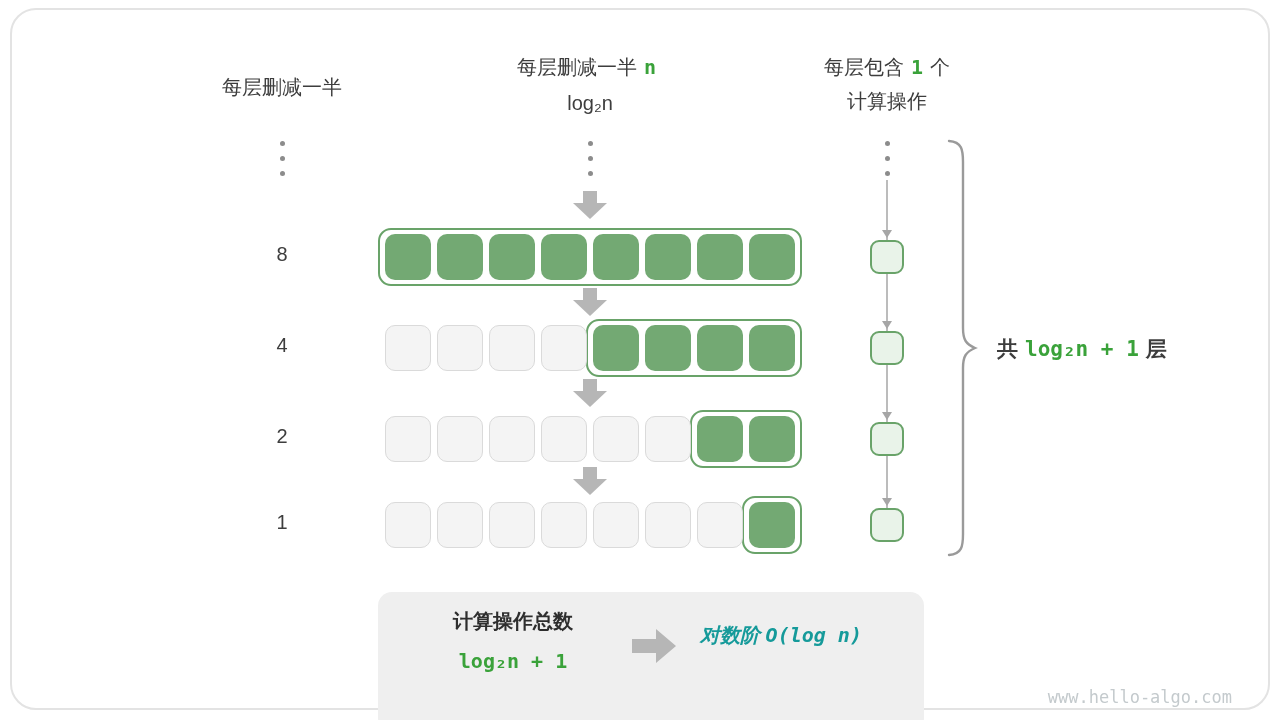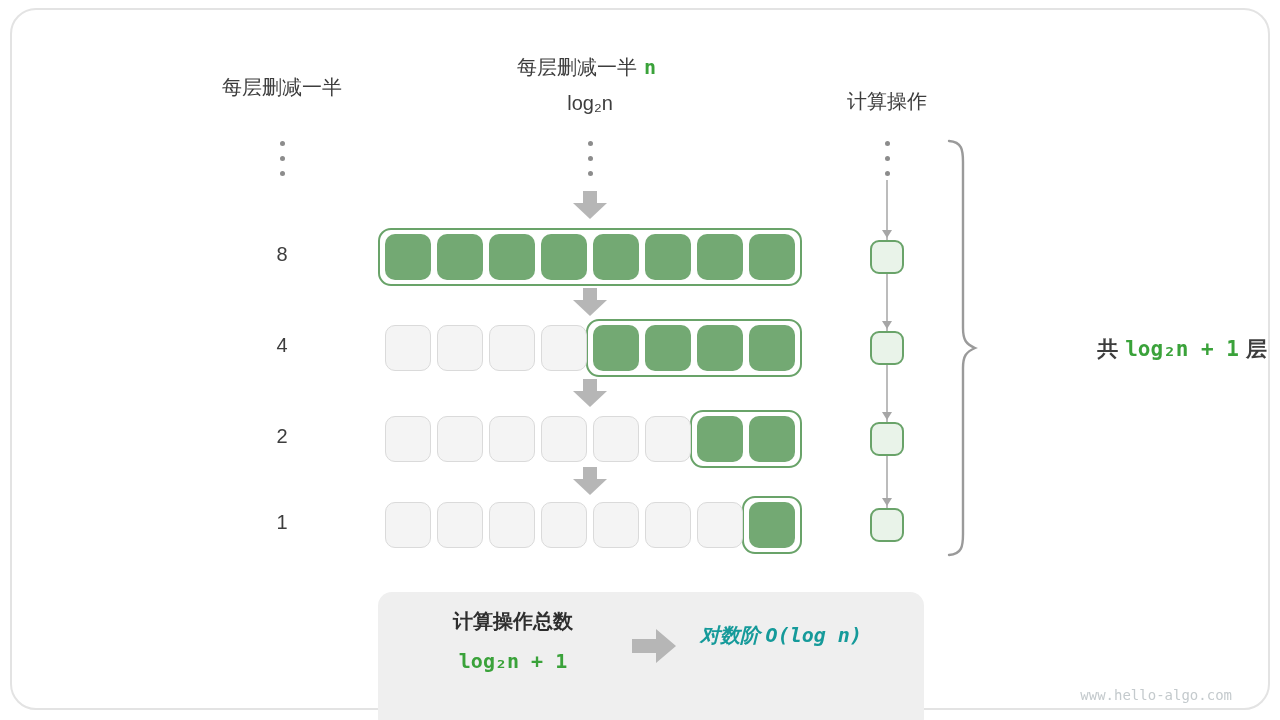--- a/index.html
+++ b/index.html
@@ -22,34 +22,34 @@
   .dots{position:absolute;display:flex;flex-direction:column;gap:10px;align-items:center;width:6px;}
   .dots i{width:5px;height:5px;border-radius:50%;background:var(--dot-gray);display:block;}
   .row-label{position:absolute;text-align:center;font-size:20px;color:var(--text-dark);}
   .cell-outline{position:absolute;border:2px solid var(--green-border);border-radius:13px;background:#fff;box-sizing:border-box;}
   .cell-row{position:absolute;display:flex;gap:6px;}
   .cell{width:46px;height:46px;border-radius:10px;background:var(--empty-fill);
         border:1.5px solid var(--empty-border);box-sizing:border-box;}
   .cell.active{background:var(--green-fill);border:none;}
   .op-cell{position:absolute;width:34px;height:34px;border-radius:9px;background:var(--op-fill);
            border:2px solid var(--green-border);box-sizing:border-box;}
-  .brace-label{position:absolute;left:985px;top:325px;width:270px;text-align:right;
+  .brace-label{position:absolute;left:985px;top:325px;width:270px;text-align:left;
                font-size:21px;font-weight:600;color:var(--text-dark);white-space:nowrap;}
   .brace-label .code{font-size:21px;}
   .summary{position:absolute;left:366px;top:582px;width:546px;height:140px;
            background:var(--box-bg);border-radius:14px;}
   .sum-col{position:absolute;top:16px;text-align:center;}
   .sum-title{font-size:20px;font-weight:700;color:var(--title-dark);}
   .sum-value{margin-top:14px;font-size:20px;font-weight:700;}
   .sum-value.green{color:var(--green-text);font-family:"DejaVu Sans Mono",monospace;}
   .sum-value.teal{color:var(--teal);font-style:italic;}
   .sum-value.teal .mono{font-family:"DejaVu Sans Mono",monospace;}
   .sum-arrow{position:absolute;left:252px;top:34px;}
   .watermark{position:absolute;right:36px;top:677px;font-family:"DejaVu Sans Mono",monospace;
-             font-size:14px;color:var(--watermark-gray);}
+             font-size:17px;color:var(--watermark-gray);}
 </style>
 </head>
 <body>
 
 <div class="canvas">
   <div class="card">
 
     <svg class="overlay" width="1280" height="720" viewBox="0 0 1280 720">
       <g fill="var(--arrow-gray)">
         <polygon points="571,181 585,181 585,193 595,193 578,209 561,193 571,193"></polygon>
@@ -122,20 +122,23 @@
         <div class="op-cell" style="left: 858px; top: 498px;"></div>
       </div>
 
     <div class="hdr" style="left:150px;top:64px;width:240px">每层删减一半</div>
 
     <div class="hdr" style="left:418px;top:44px;width:320px">
       <span>每层删减一半</span><span class="code code-sep">n</span>
     </div>
     <div class="hdr" style="left:418px;top:82px;width:320px">log₂n</div>
 
+    <div class="hdr" style="left:745px;top:44px;width:260px">
+      <span>每层包含</span><span class="code code-sep">1</span><span>个</span>
+    </div>
     <div class="hdr" style="left:745px;top:78px;width:260px">计算操作</div>
 
     <div class="dots" style="left:267px;top:131px">
         <i></i>
         <i></i>
         <i></i>
       </div>
     <div class="dots" style="left:575px;top:131px">
         <i></i>
         <i></i>

